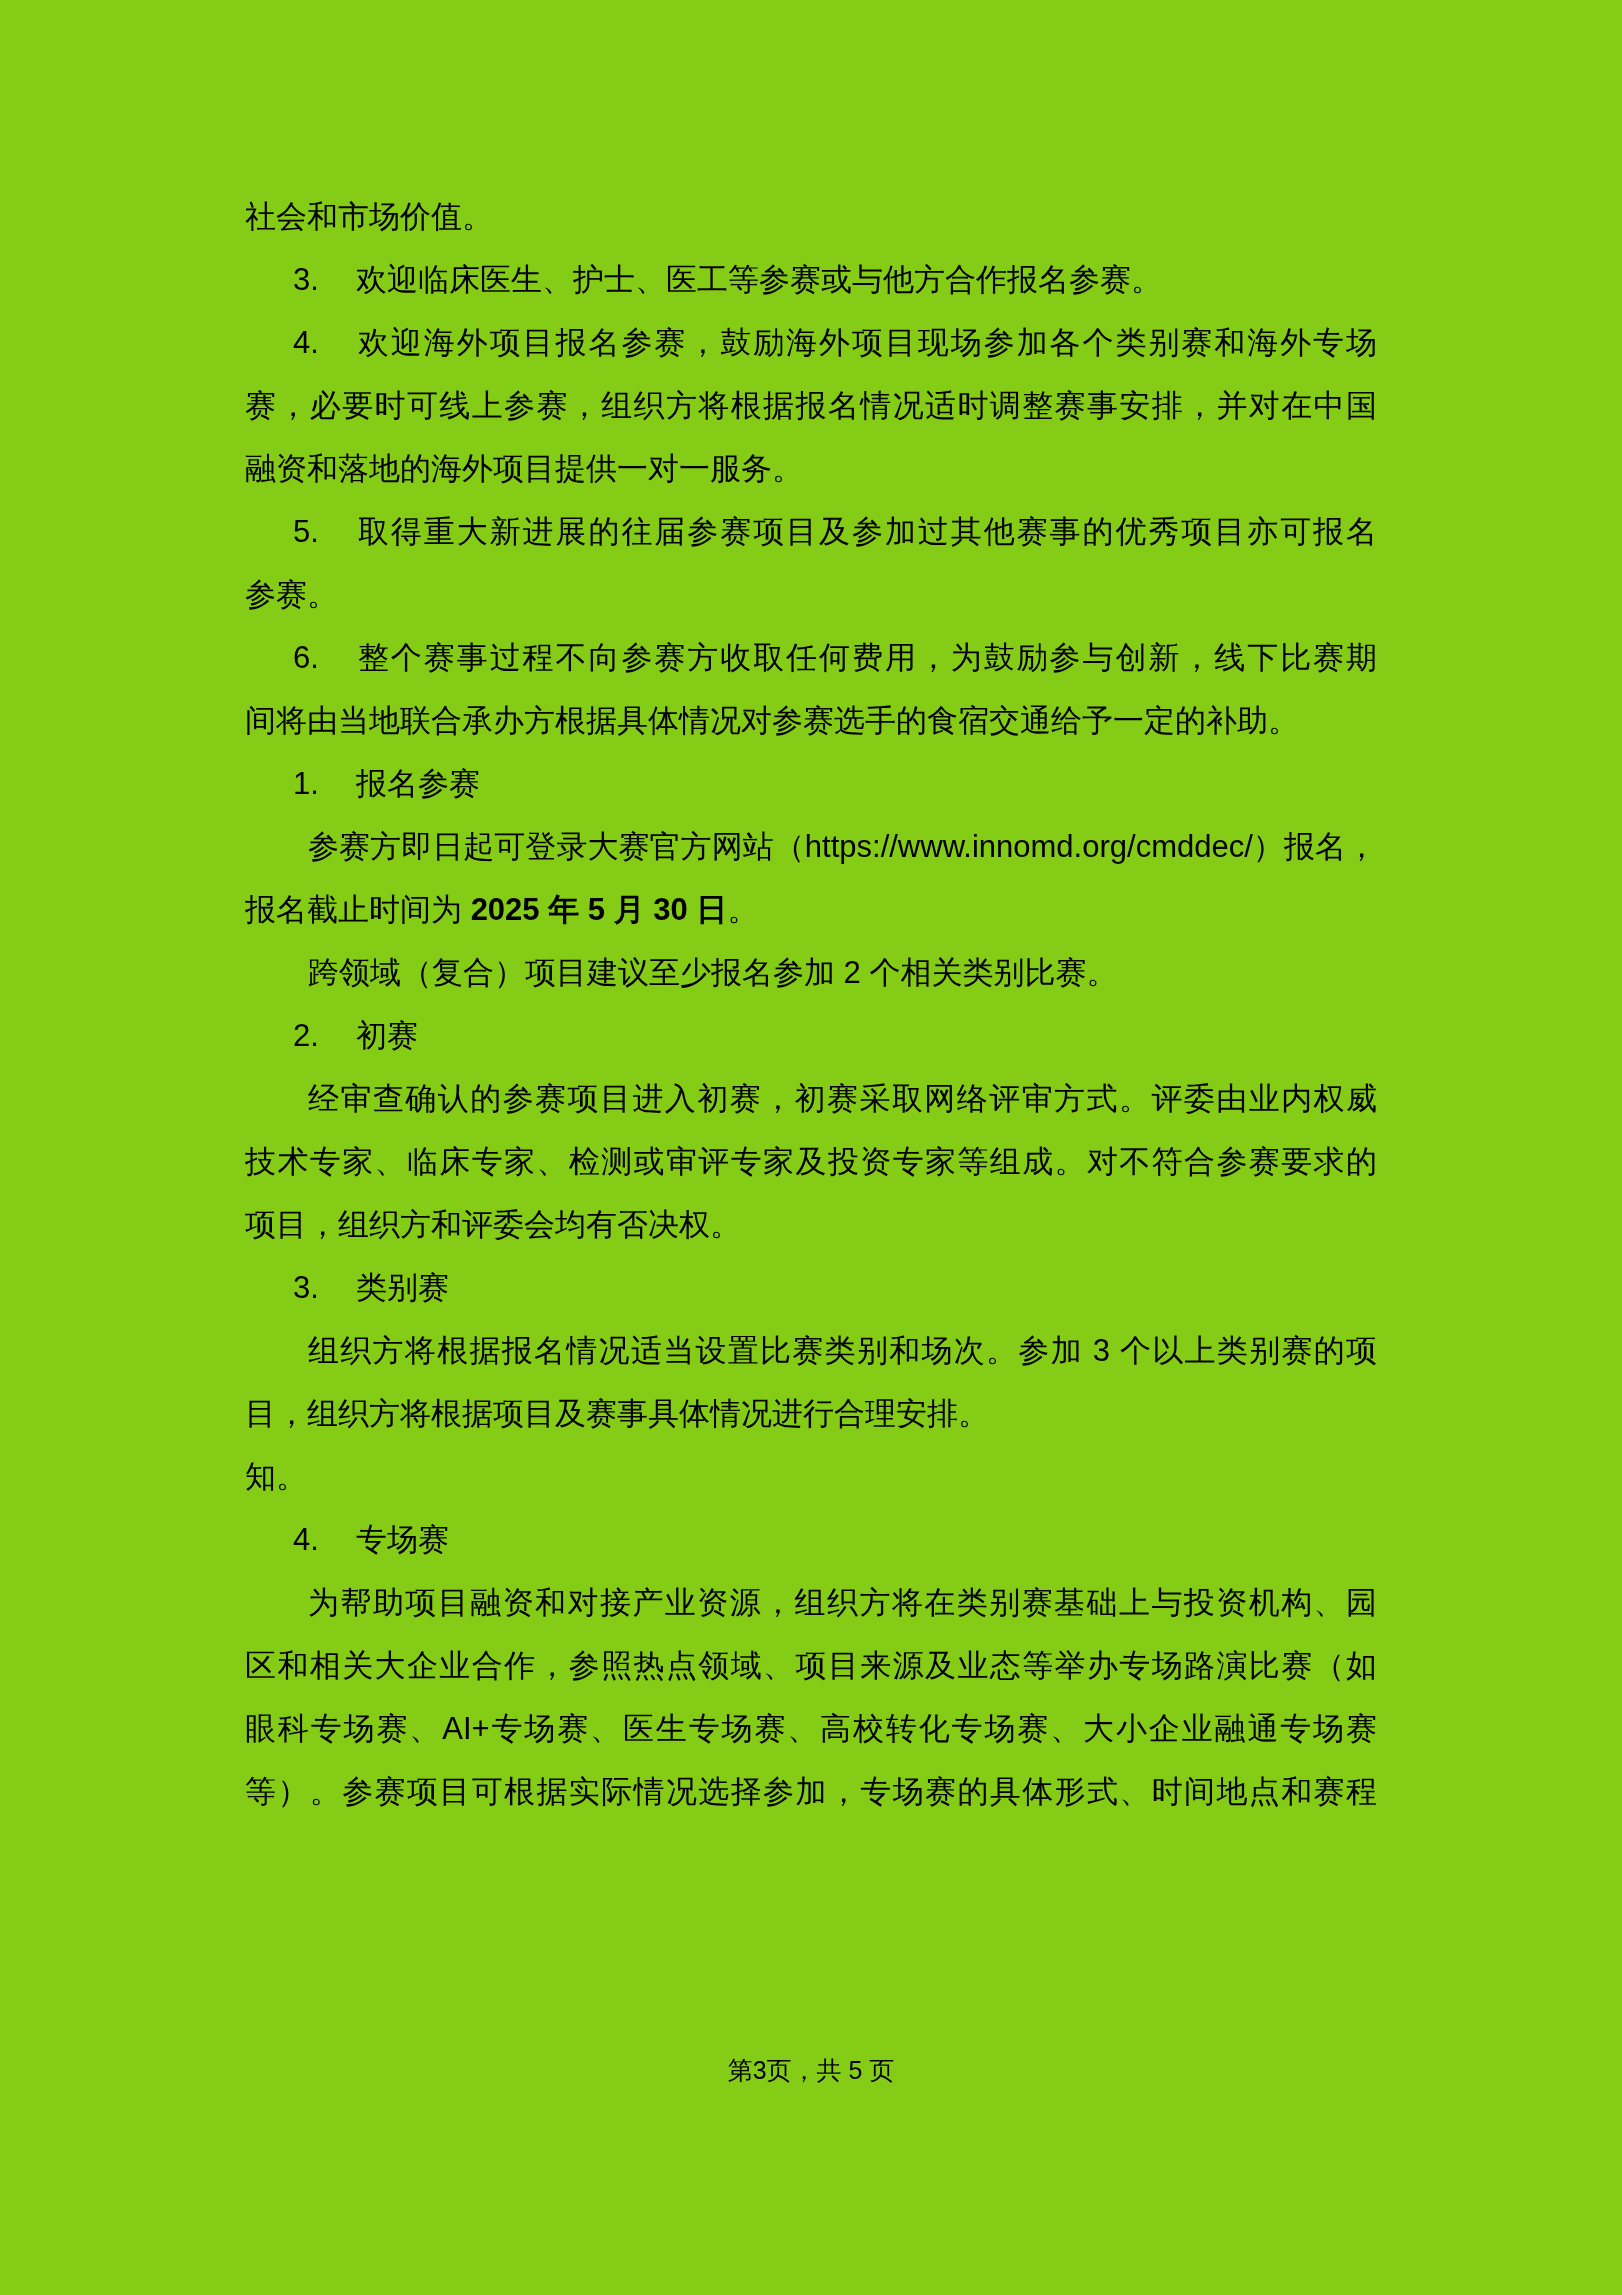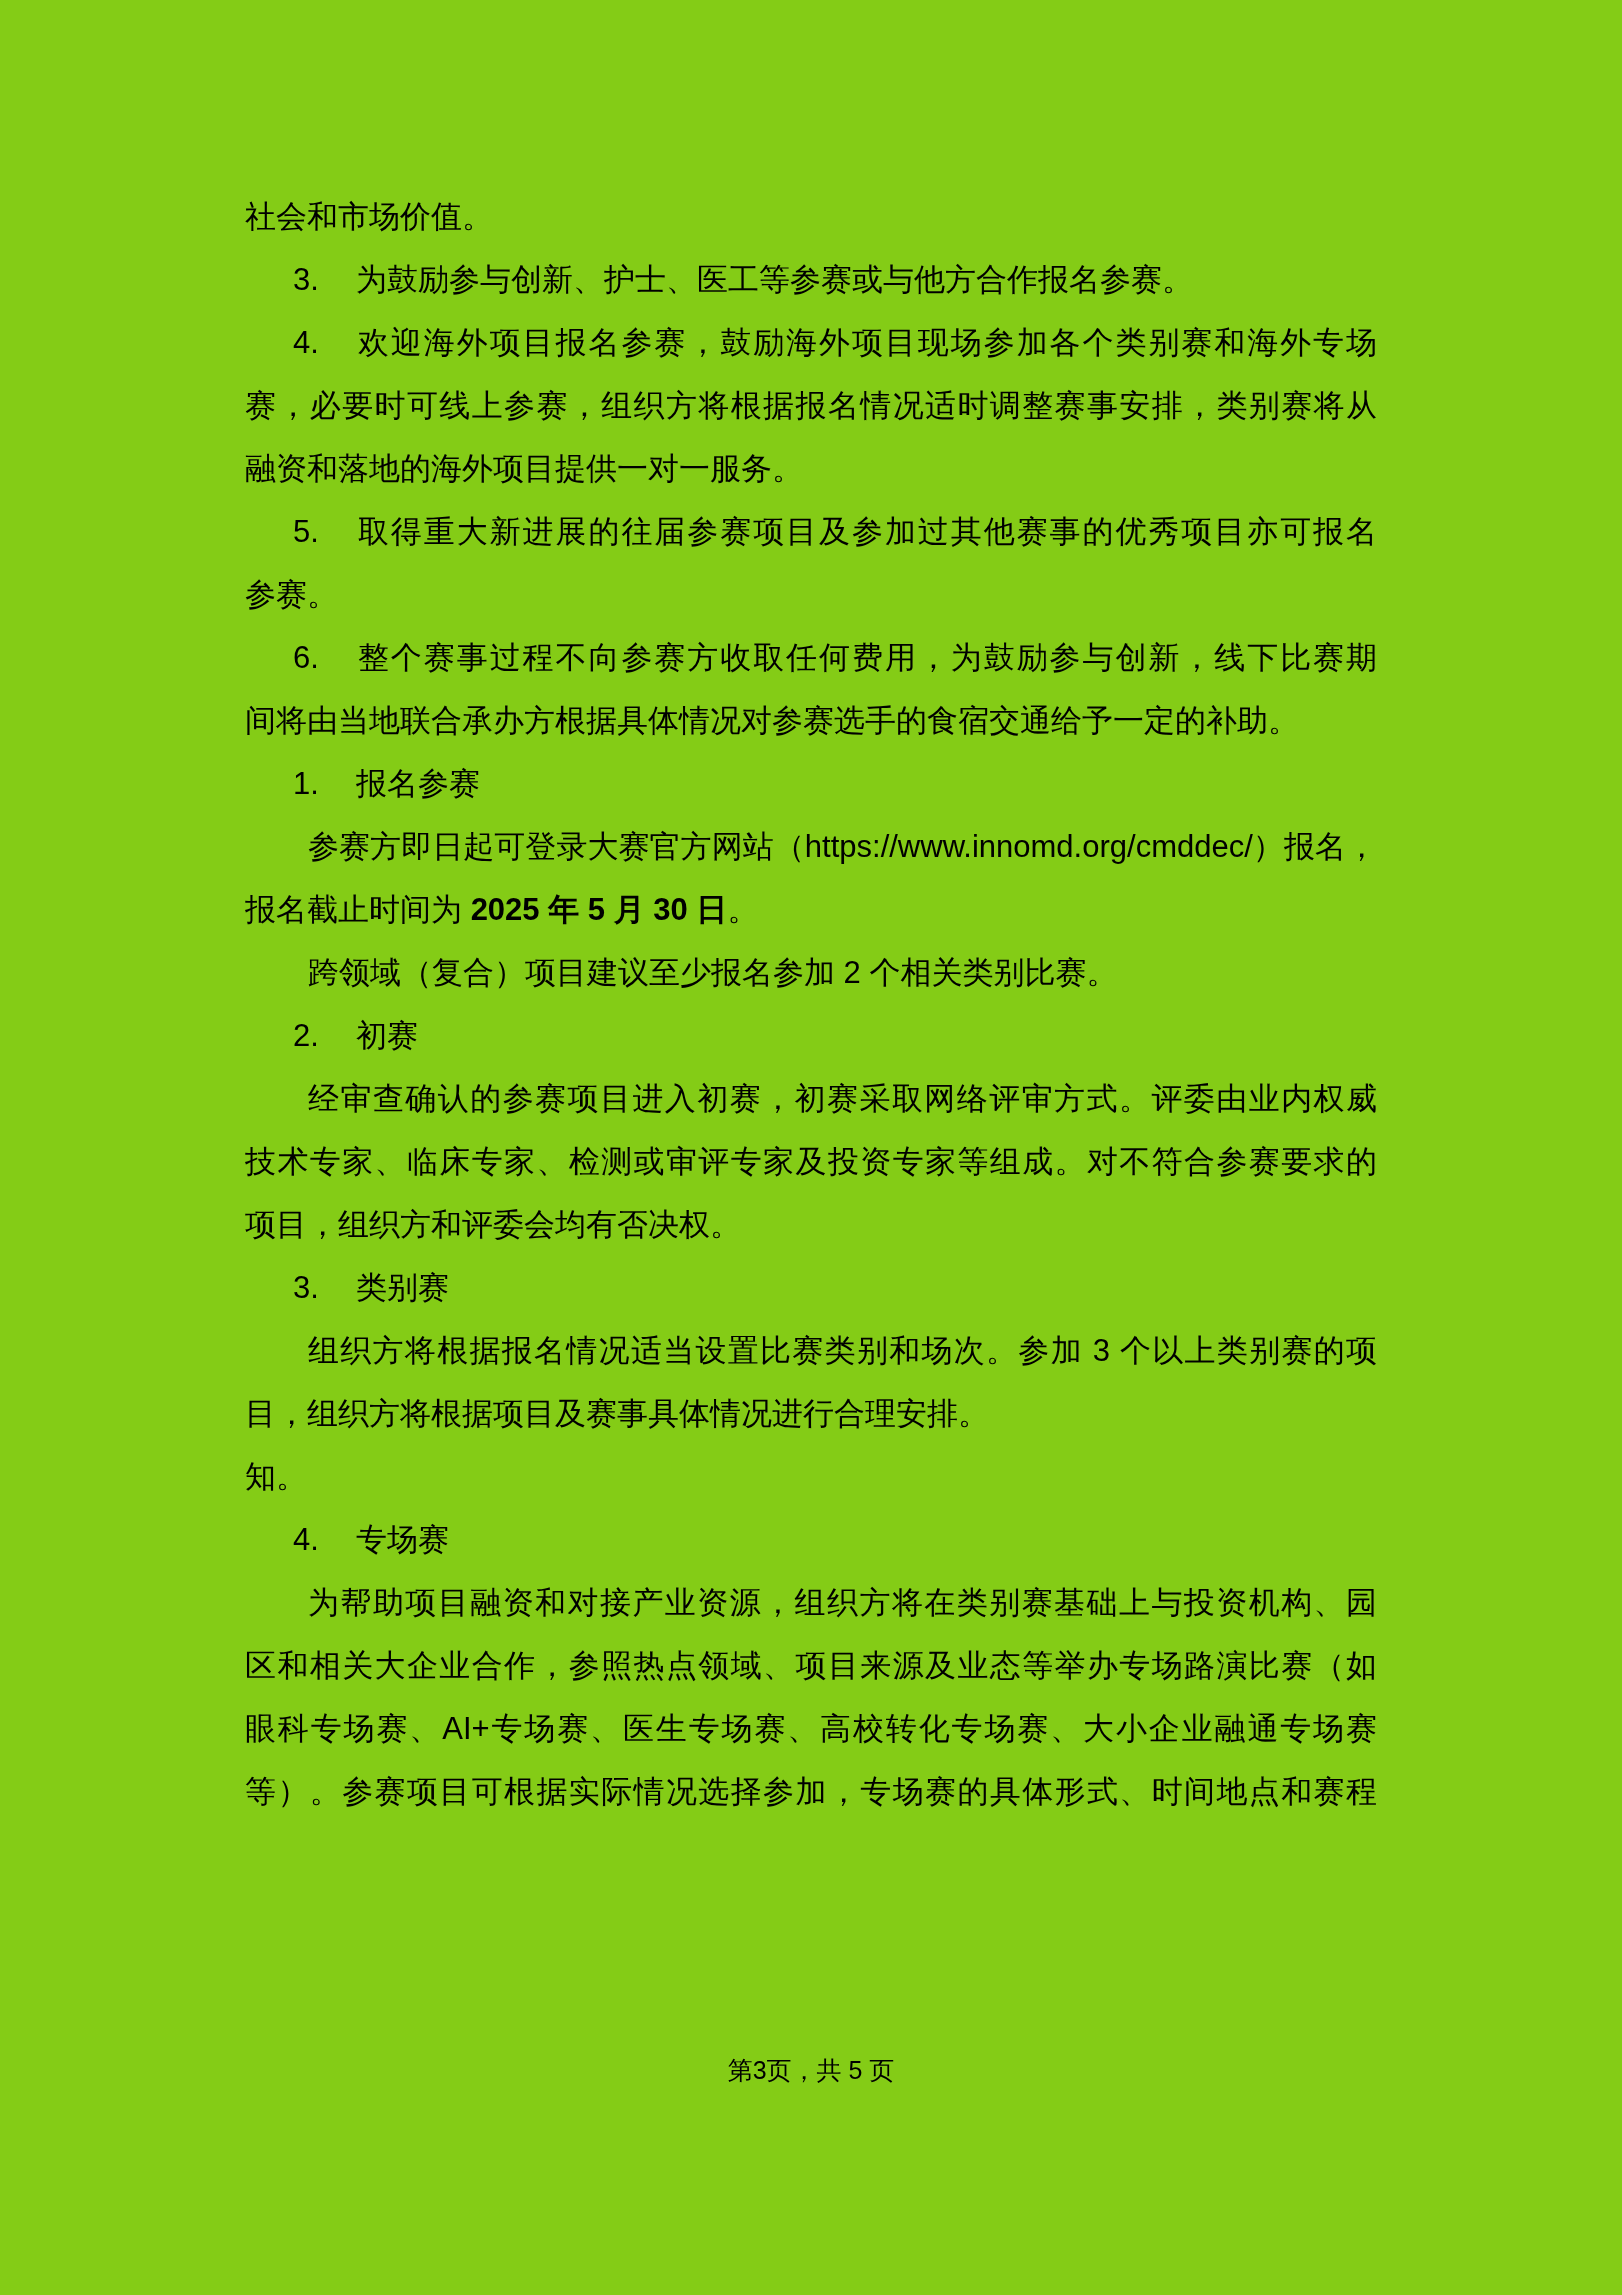--- a/index.html
+++ b/index.html
@@ -62,25 +62,25 @@
   }
 </style>
 </head>
 <body>
 
 <div class="page">
   <div class="content">
 
     <div class="line">社会和市场价值。</div>
 
-    <div class="line"><span class="num">3.</span><span>为鼓励参与创新、护士、医工等参赛或与他方合作报名参赛。</span></div>
+    <div class="line"><span class="num">3.</span><span>欢迎临床医生、护士、医工等参赛或与他方合作报名参赛。</span></div>
 
     <div class="line full"><span class="num">4.</span><span>欢迎海外项目报名参赛，鼓励海外项目现场参加各个类别赛和海外专场</span></div>
 
-    <div class="line full">赛，必要时可线上参赛，组织方将根据报名情况适时调整赛事安排，类别赛将从</div>
+    <div class="line full">赛，必要时可线上参赛，组织方将根据报名情况适时调整赛事安排，并对在中国</div>
 
     <div class="line">融资和落地的海外项目提供一对一服务。</div>
 
     <div class="line full"><span class="num">5.</span><span>取得重大新进展的往届参赛项目及参加过其他赛事的优秀项目亦可报名</span></div>
 
     <div class="line">参赛。</div>
 
     <div class="line full"><span class="num">6.</span><span>整个赛事过程不向参赛方收取任何费用，为鼓励参与创新，线下比赛期</span></div>
 
     <div class="line">间将由当地联合承办方根据具体情况对参赛选手的食宿交通给予一定的补助。</div>

